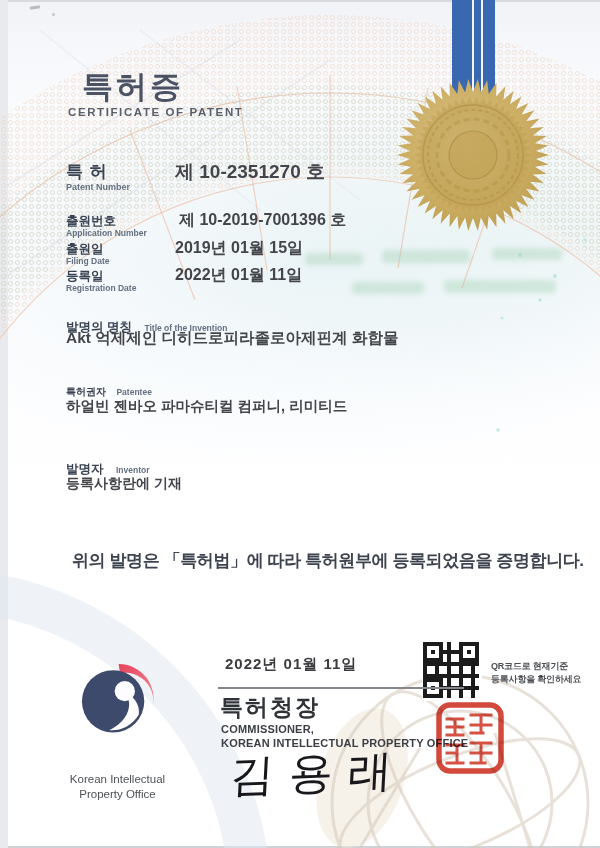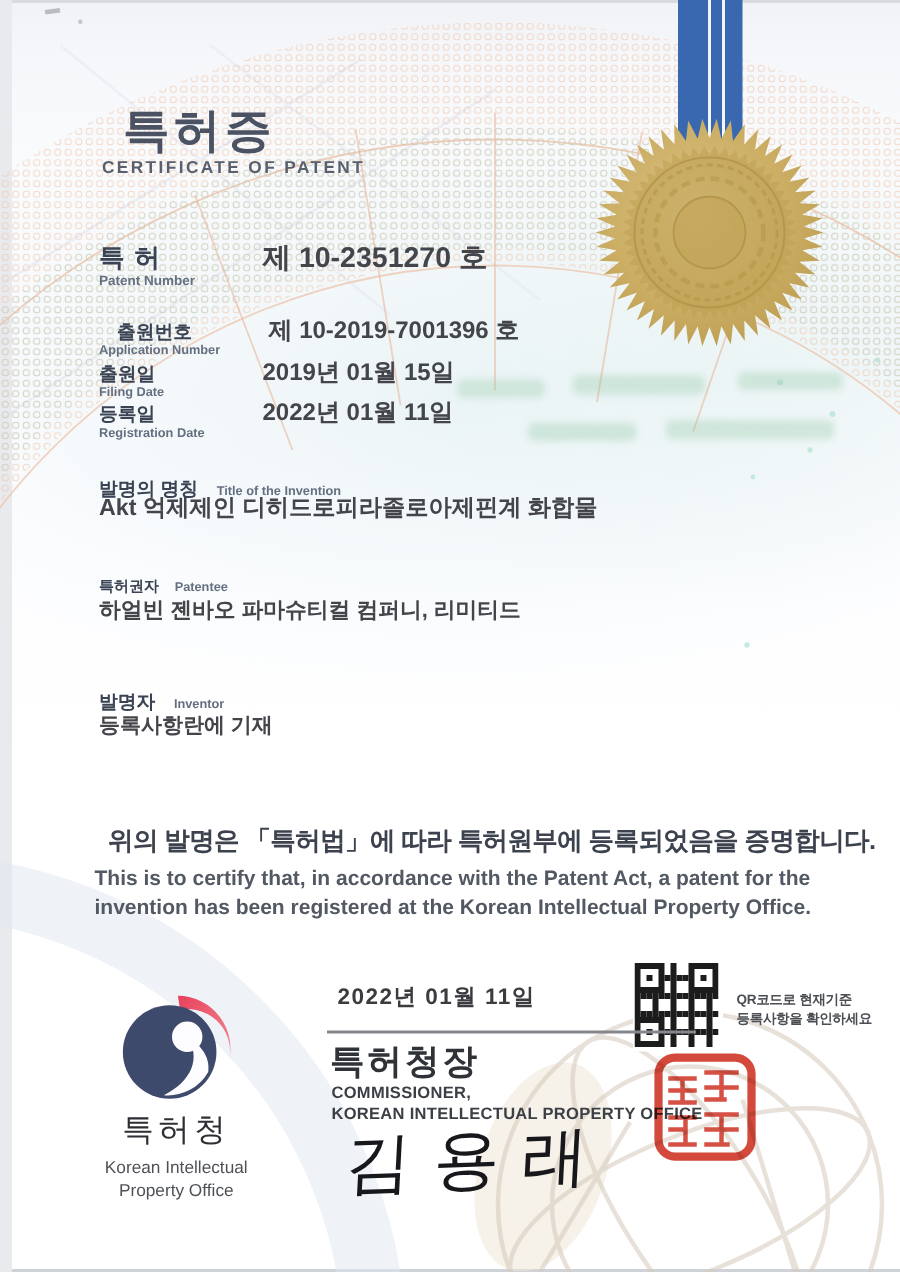--- a/index.html
+++ b/index.html
@@ -128,21 +128,21 @@
     <circle cx="80" cy="80" r="24" fill="none" stroke="#ab8e42" stroke-width="1.2" opacity="0.7"></circle>
   </svg>
 
   <div class="abs z title-ko">특허증</div>
   <div class="abs z title-en">CERTIFICATE OF PATENT</div>
 
   <div class="abs z lbl-ko" style="left:66px;top:160px;font-size:17px;letter-spacing:1px;">특 허</div>
   <div class="abs z lbl-en" style="left:66px;top:182px;font-size:9px;">Patent Number</div>
   <div class="abs z val" style="left:175px;top:159px;font-size:19px;">제 10-2351270 호</div>
 
-  <div class="abs z lbl-ko" style="left:66px;top:213px;font-size:12.5px;margin-left:12px;">출원번호</div>
+  <div class="abs z lbl-ko" style="left:66px;top:213px;font-size:12.5px;">출원번호</div>
   <div class="abs z lbl-en" style="left:66px;top:228px;font-size:8.5px;">Application Number</div>
   <div class="abs z val" style="left:179px;top:210px;font-size:16px;">제 10-2019-7001396 호</div>
 
   <div class="abs z lbl-ko" style="left:66px;top:241px;font-size:12.5px;">출원일</div>
   <div class="abs z lbl-en" style="left:66px;top:256px;font-size:8.5px;">Filing Date</div>
   <div class="abs z val" style="left:175px;top:238px;font-size:16px;">2019년 01월 15일</div>
 
   <div class="abs z lbl-ko" style="left:66px;top:268px;font-size:12.5px;">등록일</div>
   <div class="abs z lbl-en" style="left:66px;top:283px;font-size:8.5px;">Registration Date</div>
   <div class="abs z val" style="left:175px;top:265px;font-size:16px;">2022년 01월 11일</div>
@@ -159,21 +159,20 @@
   </div>
   <div class="abs z val" style="left:66px;top:397px;font-size:14.5px;">하얼빈 젠바오 파마슈티컬 컴퍼니, 리미티드</div>
 
   <div class="abs z" style="left:66px;top:459px;">
     <span class="lbl-ko" style="font-size:12.5px;">발명자</span>
     <span class="lbl-en" style="font-size:8.5px;margin-left:8px;">Inventor</span>
   </div>
   <div class="abs z val" style="left:66px;top:475px;font-size:14px;">등록사항란에 기재</div>
 
   <div class="abs z stmt-ko">위의 발명은 「특허법」에 따라 특허원부에 등록되었음을 증명합니다.</div>
-  <div class="abs z stmt-en">This is to certify that, in accordance with the Patent Act, a patent for the invention has been registered at the Korean Intellectual Property Office.</div>
 
   <div class="abs z issue-date">2022년 01월 11일</div>
   <div class="abs qr-wrap">
     <svg id="qr" width="56" height="56" viewBox="0 0 56 56" fill="#1c1c1c">
         <rect x="24" y="0" width="4" height="4"></rect>
         <rect x="24" y="4" width="4" height="4"></rect>
         <rect x="20" y="8" width="4" height="4"></rect>
         <rect x="24" y="8" width="4" height="4"></rect>
         <rect x="28" y="8" width="4" height="4"></rect>
         <rect x="32" y="8" width="4" height="4"></rect>
@@ -275,21 +274,20 @@
       <linearGradient id="rg" x1="0" y1="0" x2="1" y2="1">
         <stop offset="0%" stop-color="#e8415c"></stop>
         <stop offset="100%" stop-color="#f08d93"></stop>
       </linearGradient>
     </defs>
     <path d="M52 5 A45 45 0 0 1 95 63 A36 36 0 0 0 54 17 Z" fill="url(#rg)"></path>
     <circle cx="45" cy="53" r="40" fill="#3e4a6b"></circle>
     <circle cx="60" cy="40" r="13" fill="#fdfdff"></circle>
     <path d="M60 40 C72 58 64 78 40 90 A40 40 0 0 0 78 70 C80 56 70 46 60 40 Z" fill="#fdfdff"></path>
   </svg>
-  <div class="abs z office-ko">특허청</div>
   <div class="abs z office-en">
     <div>Korean Intellectual</div>
     <div>Property Office</div>
   </div>
 
   <div class="abs speck"></div>
   <div class="abs speck2"></div>
 </div>
 
 </body></html>

